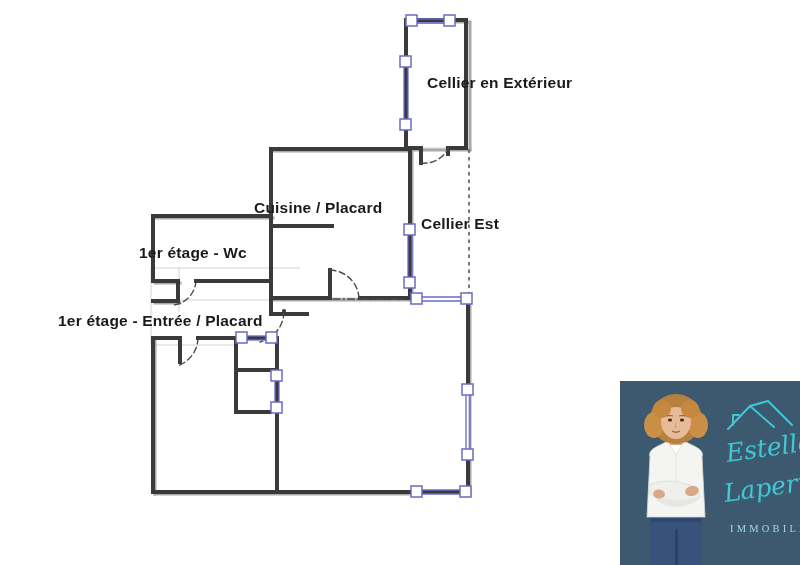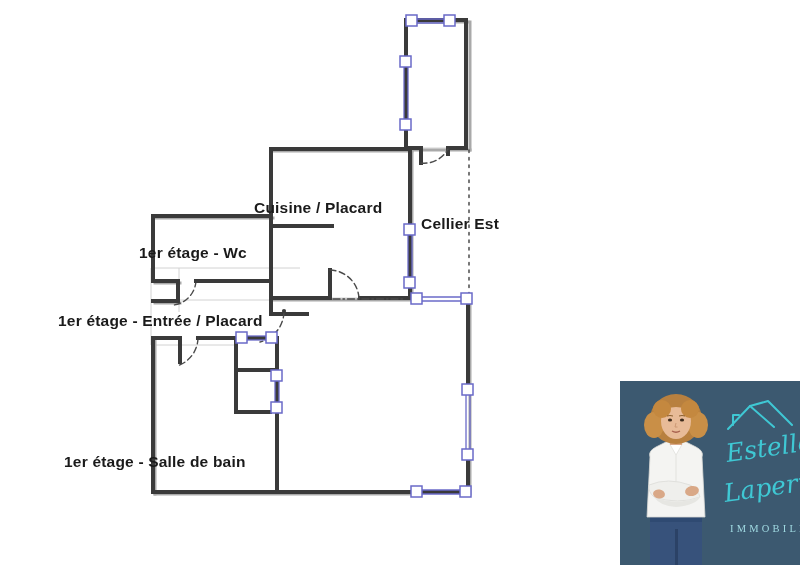--- a/index.html
+++ b/index.html
@@ -265,31 +265,31 @@
 
       <g>
         <line x1="275" y1="376" x2="275" y2="407" stroke="#6a6ac8" stroke-width="1.3"></line>
         <line x1="279" y1="376" x2="279" y2="407" stroke="#6a6ac8" stroke-width="1.3"></line>
         <rect x="271" y="370" width="11" height="11" fill="#ffffff" stroke="#6a6ac8" stroke-width="1.5"></rect>
         <rect x="271" y="402" width="11" height="11" fill="#ffffff" stroke="#6a6ac8" stroke-width="1.5"></rect>
       </g>
     </g>
   </svg>
 
+  <div class="room-label" style="left:427px; top:75px;">Cellier en Extérieur</div>
 
   <div class="room-label" style="left:254px; top:200px;">Cuisine / Placard</div>
 
   <div class="room-label" style="left:421px; top:216px;">Cellier Est</div>
 
   <div class="room-label" style="left:139px; top:245px;">1er étage - Wc</div>
 
   <div class="room-label" style="left:58px; top:313px;">1er étage - Entrée / Placard</div>
 
 
-  <div class="room-label" style="left:64px; top:454px;">1er étage - Salle de bain</div>
 
   <div id="logo-card">
 
     <svg class="logo-photo" viewBox="0 0 96 172">
 
       <rect x="22" y="122" width="52" height="50" fill="#37527b"></rect>
       <rect x="47" y="136" width="3" height="36" fill="#2b4266"></rect>
       <rect x="22" y="122" width="52" height="7" fill="#2f4a72"></rect>
 
       <path d="M 22 64 Q 20 58 28 54 L 40 48 L 56 48 L 68 54 Q 76 58 74 64 L 77 124 L 19 124 Z" fill="#f4f4f2"></path>

